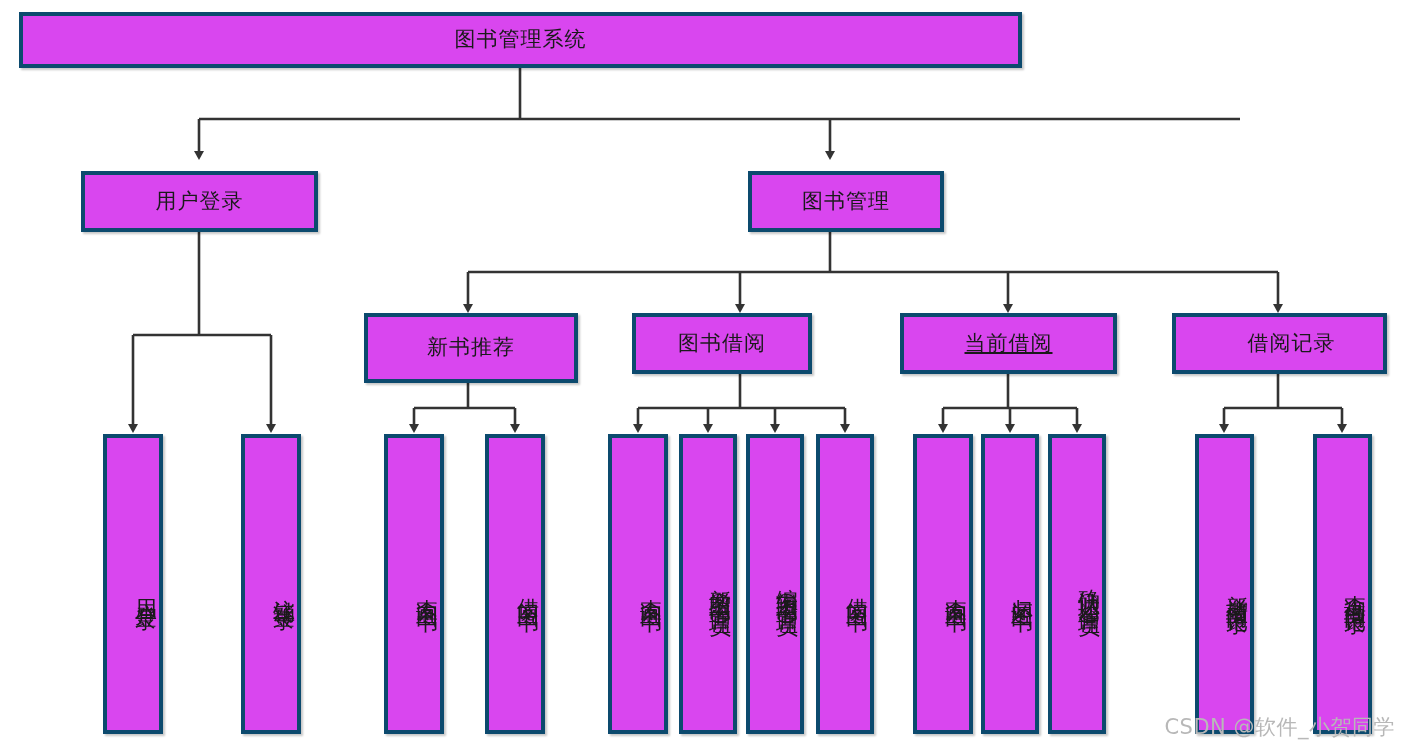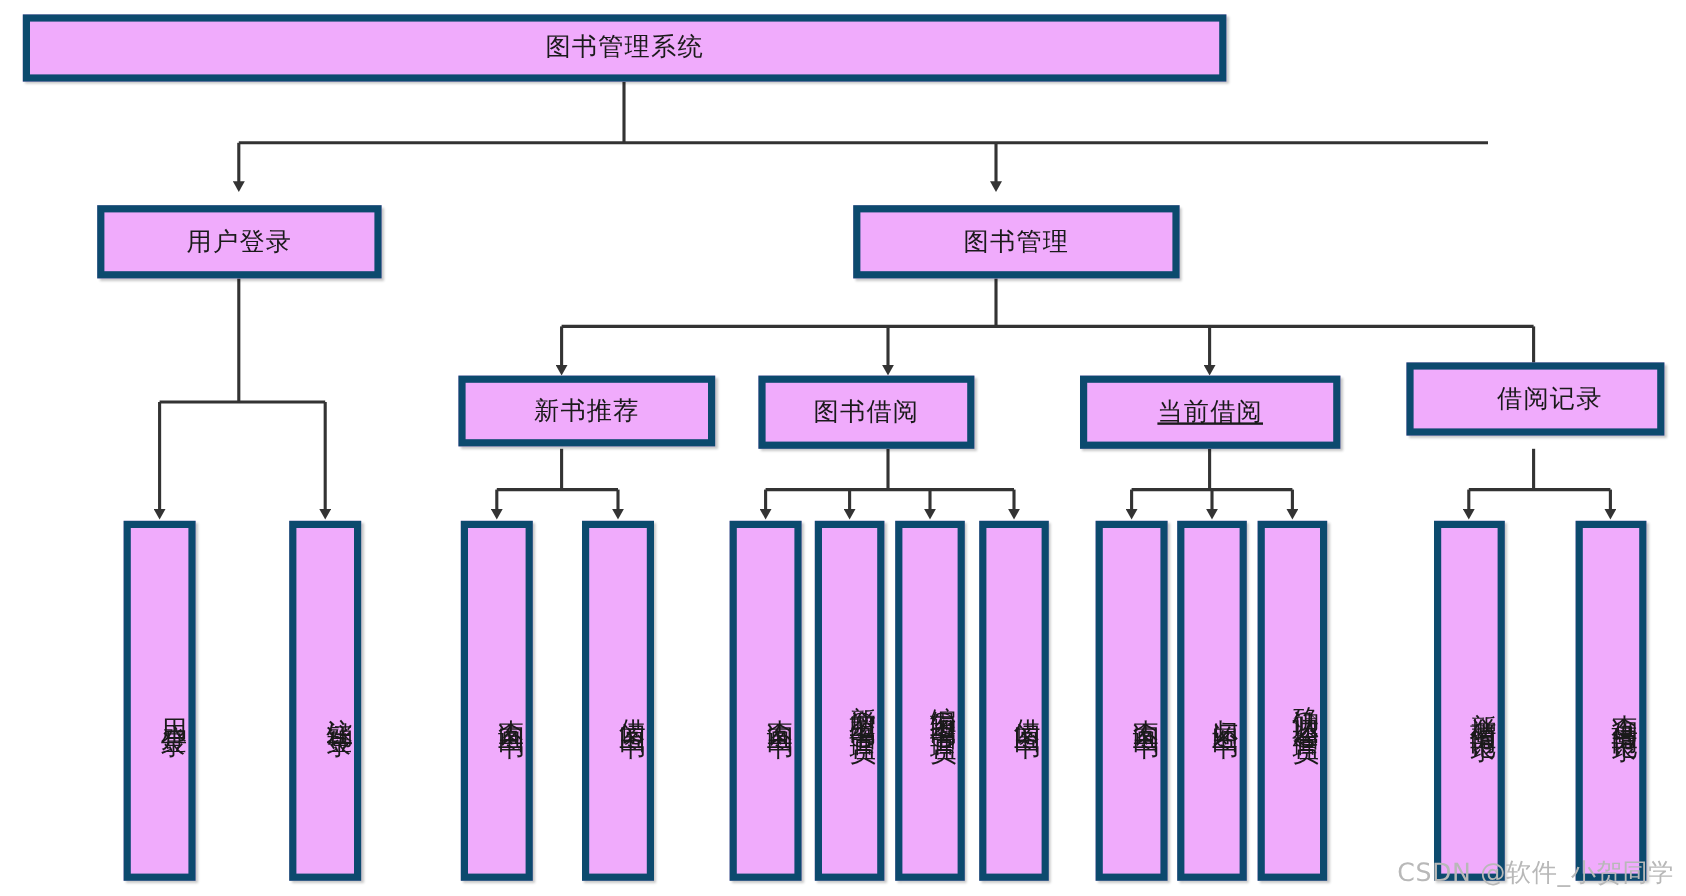--- a/index.html
+++ b/index.html
@@ -22,22 +22,22 @@
     position: absolute;
     left: 0;
     top: 0;
     width: 1405px;
     height: 747px;
     pointer-events: none;
   }
   .node {
     position: absolute;
     box-sizing: border-box;
-    background: #f0abfc;
-    border: 6px solid #0c4a6e;
+    background: #d946ef;
+    border: 4px solid #0c4a6e;
     box-shadow: 2px 2px 2px rgba(0,0,0,0.22);
     display: flex;
     align-items: center;
     justify-content: center;
     color: #1a1a1a;
     z-index: 2;
   }
   .node.horizontal {
     font-size: 21px;
     letter-spacing: 1px;
@@ -129,34 +129,34 @@
     </g>
   </svg>
 
   <div class="node horizontal" style="left:19px; top:12px; width:1003px; height:56px;">
     <span class="node-label">图书管理系统</span>
   </div>
 
   <div class="node horizontal" style="left:81px; top:171px; width:237px; height:61px;">
     <span class="node-label">用户登录</span>
   </div>
-  <div class="node horizontal" style="left:711px; top:171px; width:272px; height:61px;">
+  <div class="node horizontal" style="left:748px; top:171px; width:196px; height:61px;">
     <span class="node-label">图书管理</span>
   </div>
 
-  <div class="node horizontal" style="left:382px; top:313px; width:214px; height:59px;align-items:center;">
+  <div class="node horizontal" style="left:364px; top:313px; width:214px; height:70px;align-items:center;">
     <span class="node-label">新书推荐</span>
   </div>
   <div class="node horizontal" style="left:632px; top:313px; width:180px; height:61px;">
     <span class="node-label">图书借阅</span>
   </div>
   <div class="node horizontal" style="left:900px; top:313px; width:217px; height:61px;text-decoration:underline;">
     <span class="node-label">当前借阅</span>
   </div>
-  <div class="node horizontal" style="left:1172px; top:302px; width:215px; height:61px;padding-left:24px;">
+  <div class="node horizontal" style="left:1172px; top:313px; width:215px; height:61px;padding-left:24px;">
     <span class="node-label">借阅记录</span>
   </div>
 
   <div class="node vertical" style="left:103px; top:434px; width:60px; height:300px;">
     <span class="node-label">用户登录</span>
   </div>
   <div class="node vertical" style="left:241px; top:434px; width:60px; height:300px;">
     <span class="node-label">注销登录</span>
   </div>
 

